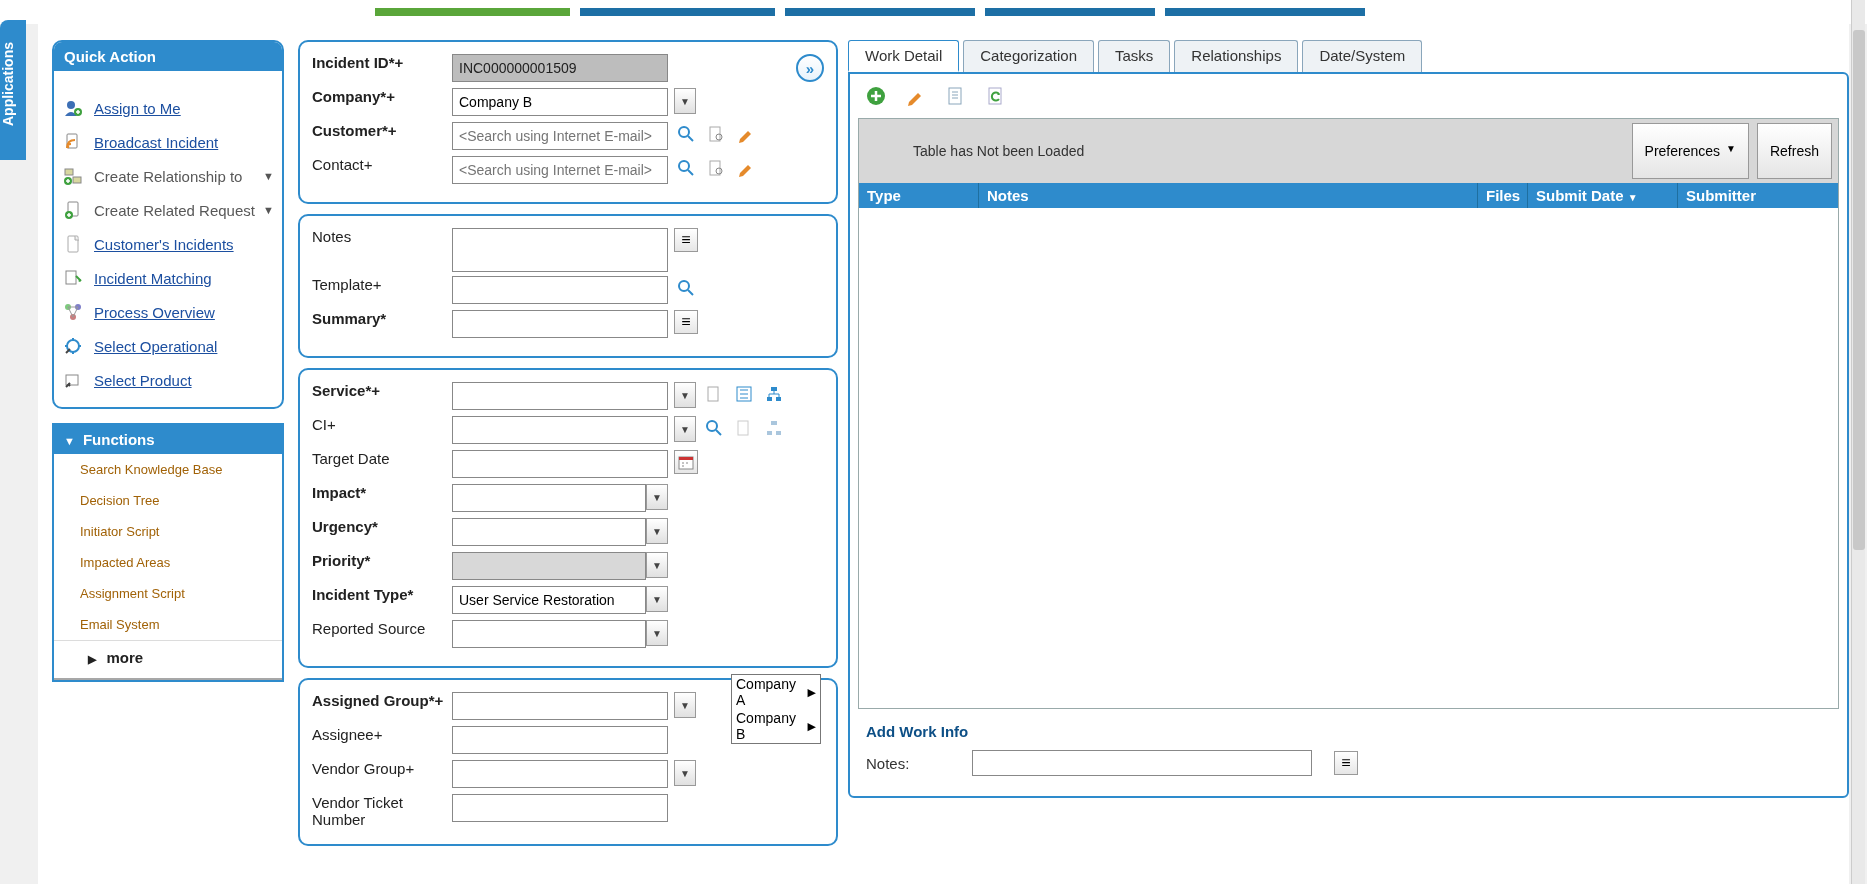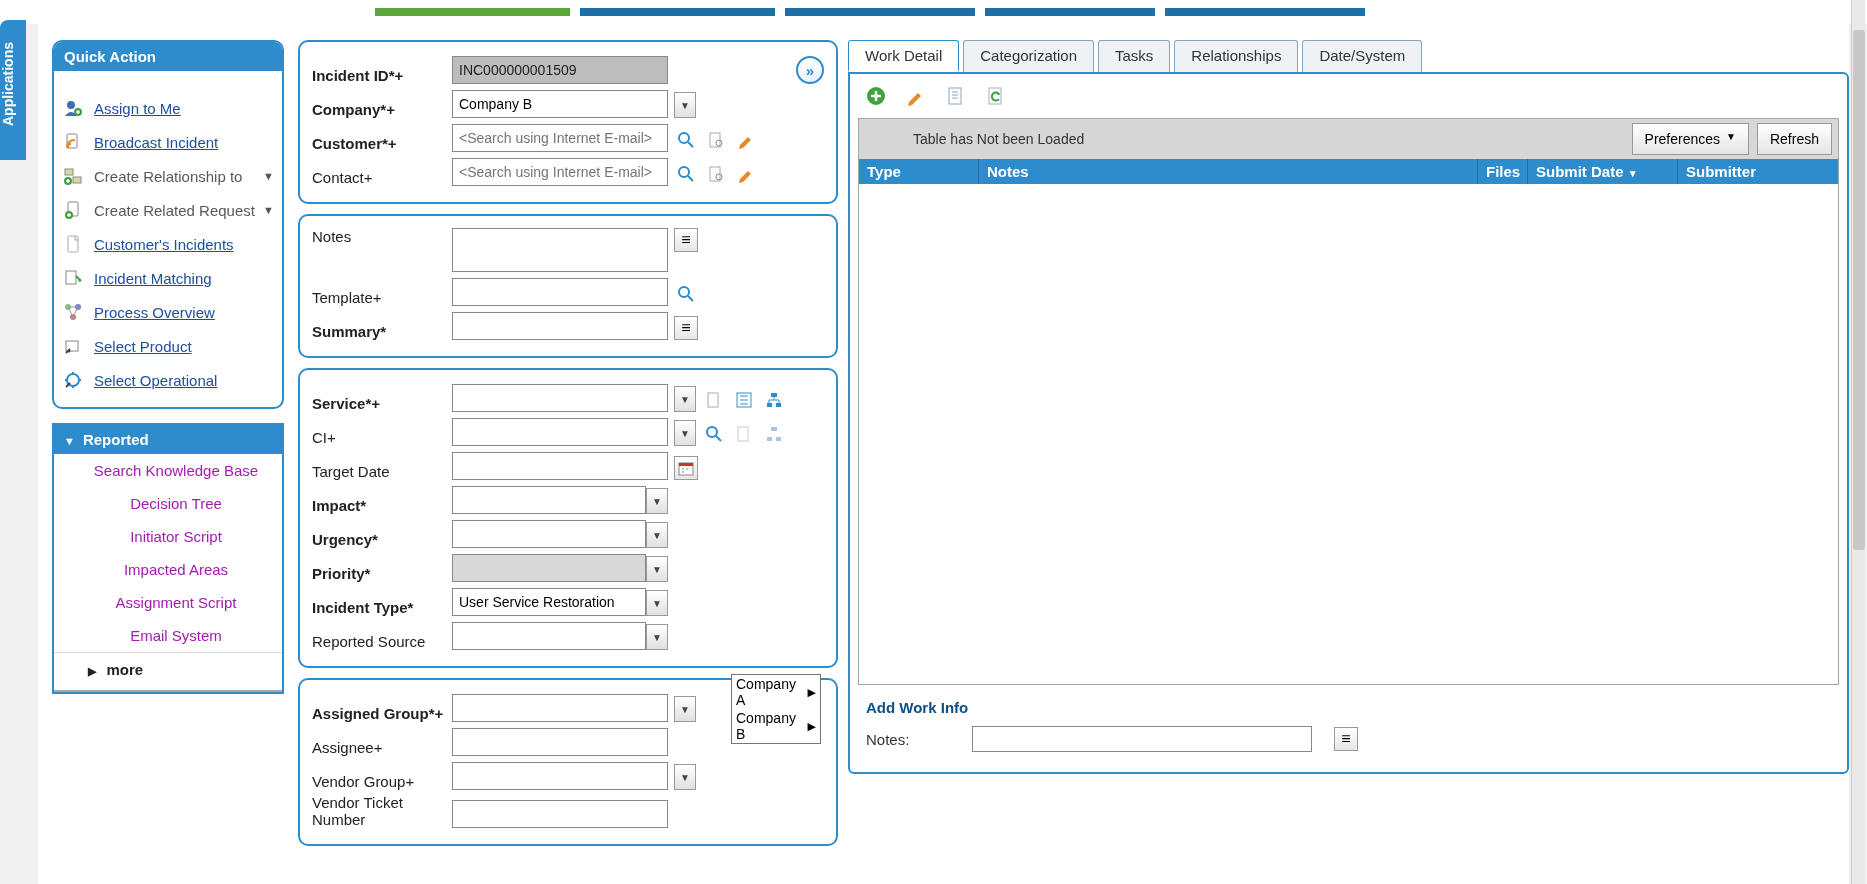--- a/index.html
+++ b/index.html
@@ -32,29 +32,29 @@
   .panel-header { background: #2e8bcc; color: #fff; padding: 6px 10px; font-weight: bold; font-size: 15px; }
   .panel-header .tri { display:inline-block; margin-right:8px; font-size:11px; }
   .qa-list { padding: 20px 2px 10px 2px; text-align: right; }
   .qa-item { display: flex; align-items: center; padding: 6px 6px; font-size: 15px; }
   .qa-icon { width: 22px; height: 22px; margin-right: 10px; display:flex;align-items:center;justify-content:center; }
   .qa-link { color: #1c4fa0; text-decoration: underline; cursor: pointer; }
   .qa-text { color: #585858; }
   .qa-exp { margin-left:auto; color:#555; font-size:11px; }
 
   .func-list { padding: 0; }
-  .func-item { padding: 8px 10px 8px 26px; font-size: 15px; color: #a21caf; cursor: pointer; text-align: center; }
+  .func-item { padding: 8px 10px 8px 26px; font-size: 13px; color: #a16207; cursor: pointer; }
   .func-more { padding: 8px 10px 8px 34px; font-size: 15px; color: #222; border-top:1px solid #dcdcdc; font-weight:bold; }
   .func-more .tri { font-size: 11px; margin-right: 10px; }
   .func-divider { border-top:2px solid #a7a7a7; margin:4px 0 0 0; }
 
   
   .mid-col { position: absolute; top: 20px; left: 260px; width: 540px; }
   .form-block { border:2px solid #2e8bcc; border-radius:10px; padding:8px 12px 12px 12px; margin-bottom:10px; background:#fff; }
-  .frow { display:flex; align-items:flex-end; margin:4px 0; min-height:30px; }
+  .frow { display:flex; align-items:flex-start; margin:4px 0; min-height:30px; }
   .flabel { width: 140px; font-size:15px; color:#222; }
   .flabel.bold { font-weight:bold; }
   .finput { width: 216px; height:28px; border:1px solid #888; padding:2px 6px; font-size:14px; background:#fff; }
   .finput.ro { background:#bdbdbd; color:#222; }
   .finput.grey { background:#d8d8d8; }
   .fddl-btn { width:22px; height:26px; margin-left:6px; border:1px solid #999; background:linear-gradient(#fff,#e0e0e0); display:flex;align-items:center;justify-content:center;font-size:10px;color:#444; cursor:pointer;}
   .ficon-btn { width:24px;height:24px; margin-left:6px; border:1px solid transparent; display:flex;align-items:center;justify-content:center; cursor:pointer;}
   .ficon-btn.boxed { border:1px solid #999; background:linear-gradient(#fff,#e6e6e6); }
   .round-btn { width:28px;height:28px;border-radius:50%;border:2px solid #2e8bcc;background:linear-gradient(#fff,#e8f3fb);display:flex;align-items:center;justify-content:center;color:#2e8bcc;font-weight:bold;font-size:15px;margin-left:auto;cursor:pointer; }
 
@@ -69,21 +69,21 @@
   .tabs { display:flex; }
   .tab { border:1px solid #8aa6bb; border-bottom:none; padding:6px 16px; font-size:15px; background:#eef2f5; color:#333; margin-right:4px; border-radius:3px 3px 0 0; cursor:pointer;}
   .tab.active { background:#fff; border-color:#2e8bcc; font-weight:normal; border-bottom:2px solid #fff; position:relative; z-index:2;}
   .tab-body { border:2px solid #2e8bcc; border-radius:0 6px 6px 6px; padding:8px 8px 20px 8px; min-height:700px; position:relative;}
   .toolbar { display:flex; gap:16px; padding:2px 6px 10px 6px; }
   .tb-icon { width:24px;height:24px;display:flex;align-items:center;justify-content:center;cursor:pointer; }
 
   .grid-wrap { border:1px solid #9aa; }
   .grid-headerbar { background:#d7d7d7; display:flex; align-items:center; padding:4px 6px; font-size:14px; }
   .grid-headerbar .msg{ flex:1; color:#333;margin-left:48px;}
-  .pref-btn, .refresh-btn { border:1px solid #999; background:linear-gradient(#fff,#e5e5e5); padding:7px 12px; font-size:14px; margin-left:8px; cursor:pointer; display:flex;gap:6px;}
+  .pref-btn, .refresh-btn { border:1px solid #999; background:linear-gradient(#fff,#e5e5e5); padding:19px 12px; font-size:14px; margin-left:8px; cursor:pointer; display:flex;gap:6px;}
   .grid-cols { display:flex; background:#2e8bcc; color:#fff; font-size:15px; font-weight:bold; }
   .grid-cols .col { padding:4px 8px; border-right:1px solid #1e6fa0; }
   .grid-cols .col.type{width:120px;} .grid-cols .col.notes{flex:1;} .grid-cols .col.files{width:50px;} .grid-cols .col.sdate{width:150px;} .grid-cols .col.subm{width:160px;border-right:none;}
   .grid-body { height:500px; background:#fff; }
 
   .add-wi-title { color:#0d4f86; font-weight:bold; font-size:15px; margin:14px 4px 10px 8px; }
   .wi-row { display:flex; align-items:center; gap:16px; padding-left:8px; }
   .wi-row .lab{ width:90px; font-size:15px; color:#333;}
   .wi-row .inp{ width:340px; height:26px; border:1px solid #888; }
 
@@ -174,42 +174,42 @@
                 <circle cx="15" cy="5" r="3" fill="#7f7fc9"></circle>
                 <circle cx="10" cy="15" r="3" fill="#c97f7f"></circle>
                 <path d="M5 5L15 5L10 15z" stroke="#999" fill="none"></path>
               </svg>
             </span>
           <span class="qa-link">Process Overview</span>
         </div>
         <div class="qa-item">
           <span class="qa-icon">
               <svg width="20" height="20" viewBox="0 0 20 20">
+                <circle cx="10" cy="10" r="6" fill="none" stroke="#2e8bcc" stroke-width="2"></circle>
+                <path d="M10 4v-2M10 18v-2M4 10h-2M18 10h-2" stroke="#2e8bcc" stroke-width="2"></path>
+                <path d="M3 17l4-4" stroke="#444" stroke-width="2"></path>
+              </svg>
+            </span>
+          <span class="qa-link">Select Operational</span>
+        </div>
+        <div class="qa-item">
+          <span class="qa-icon">
+              <svg width="20" height="20" viewBox="0 0 20 20">
                 <rect x="3" y="5" width="12" height="10" fill="#fff" stroke="#888"></rect>
                 <path d="M3 17l4-4" stroke="#444" stroke-width="2"></path>
                 <path d="M5 14l2 2" stroke="#444" stroke-width="2"></path>
               </svg>
             </span>
           <span class="qa-link">Select Product</span>
         </div>
-        <div class="qa-item">
-          <span class="qa-icon">
-              <svg width="20" height="20" viewBox="0 0 20 20">
-                <circle cx="10" cy="10" r="6" fill="none" stroke="#2e8bcc" stroke-width="2"></circle>
-                <path d="M10 4v-2M10 18v-2M4 10h-2M18 10h-2" stroke="#2e8bcc" stroke-width="2"></path>
-                <path d="M3 17l4-4" stroke="#444" stroke-width="2"></path>
-              </svg>
-            </span>
-          <span class="qa-link">Select Operational</span>
-        </div>
       </div>
     </div>
 
     <div class="panel" style="border-radius:0;">
-      <div class="panel-header"><span class="tri">▼</span><span>Reported</span></div>
+      <div class="panel-header"><span class="tri">▼</span><span>Functions</span></div>
       <div class="func-list">
         <div class="func-item">Search Knowledge Base</div>
         <div class="func-item">Decision Tree</div>
         <div class="func-item">Initiator Script</div>
         <div class="func-item">Impacted Areas</div>
         <div class="func-item">Assignment Script</div>
         <div class="func-item">Email System</div>
         <div class="func-more"><span class="tri">▶</span><span>more</span></div>
         <div class="func-divider"></div>
       </div>

